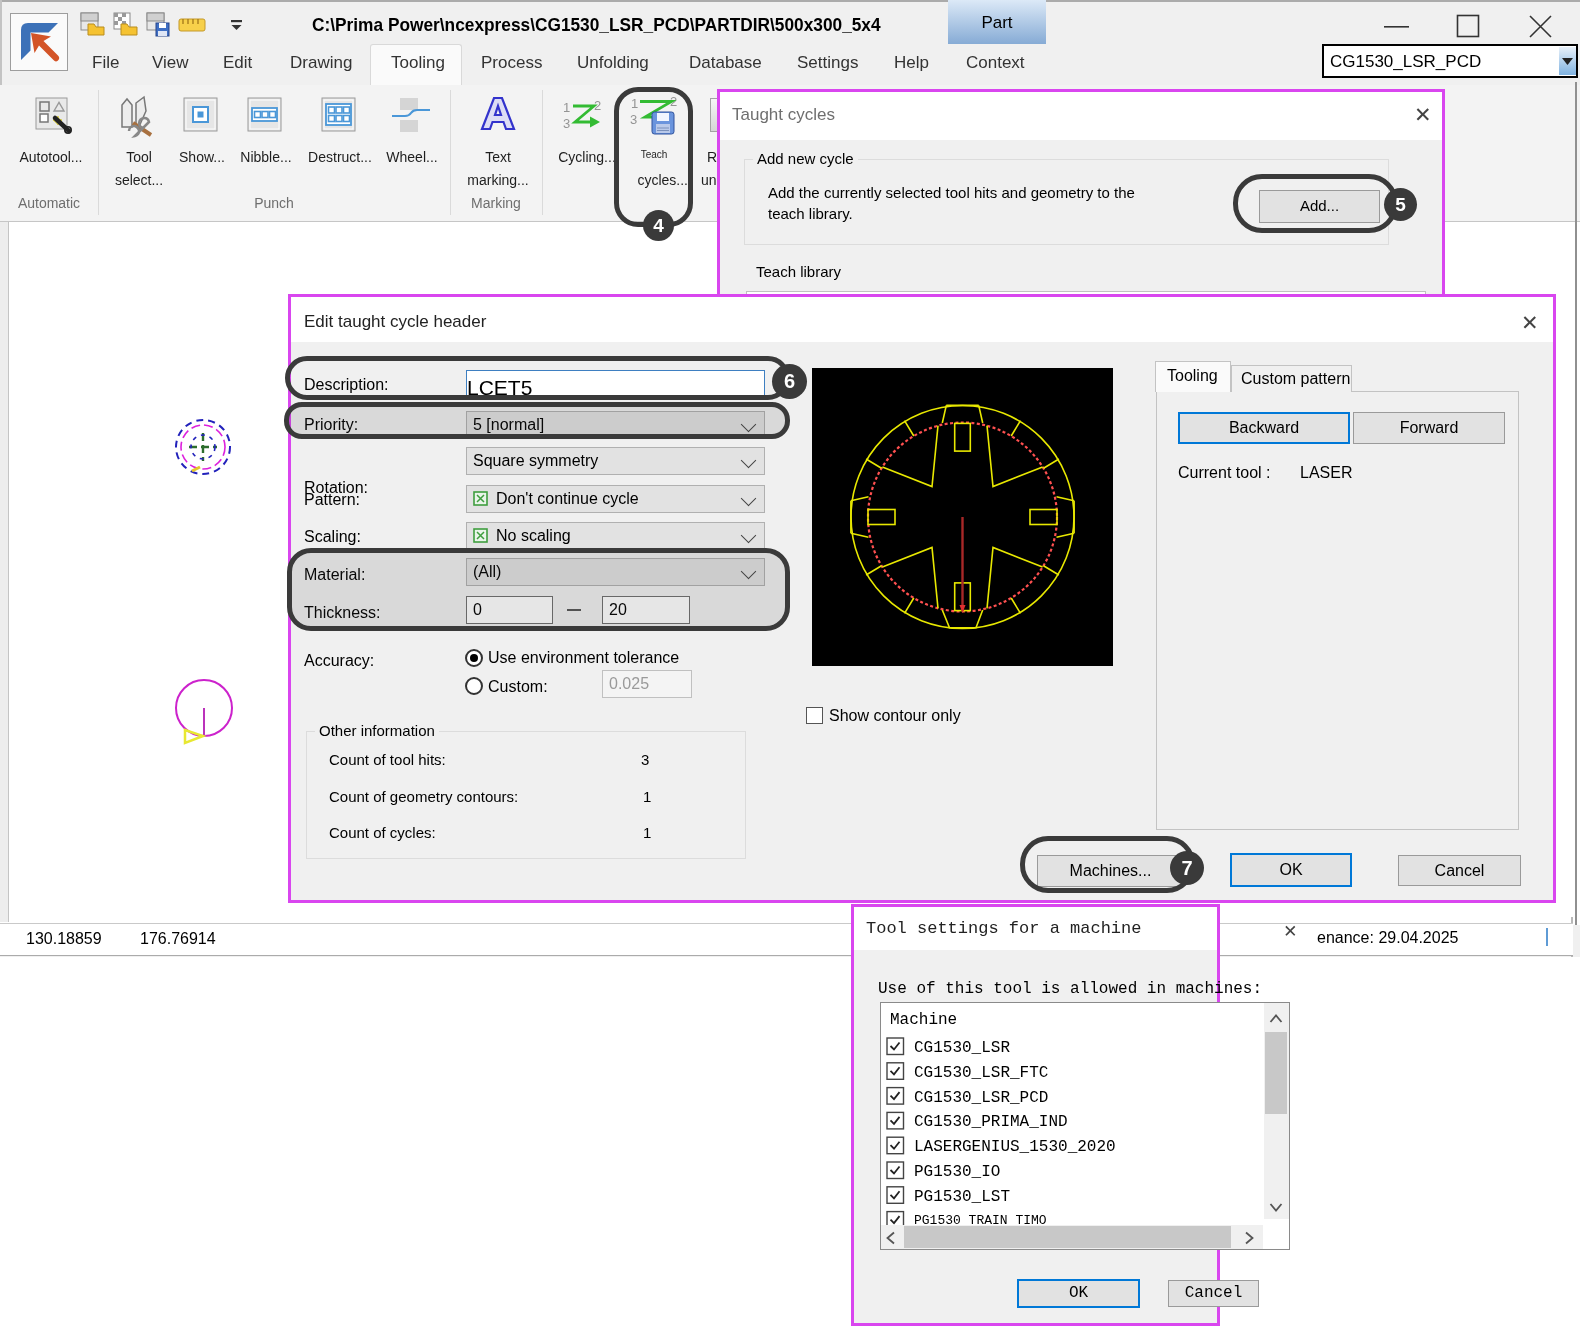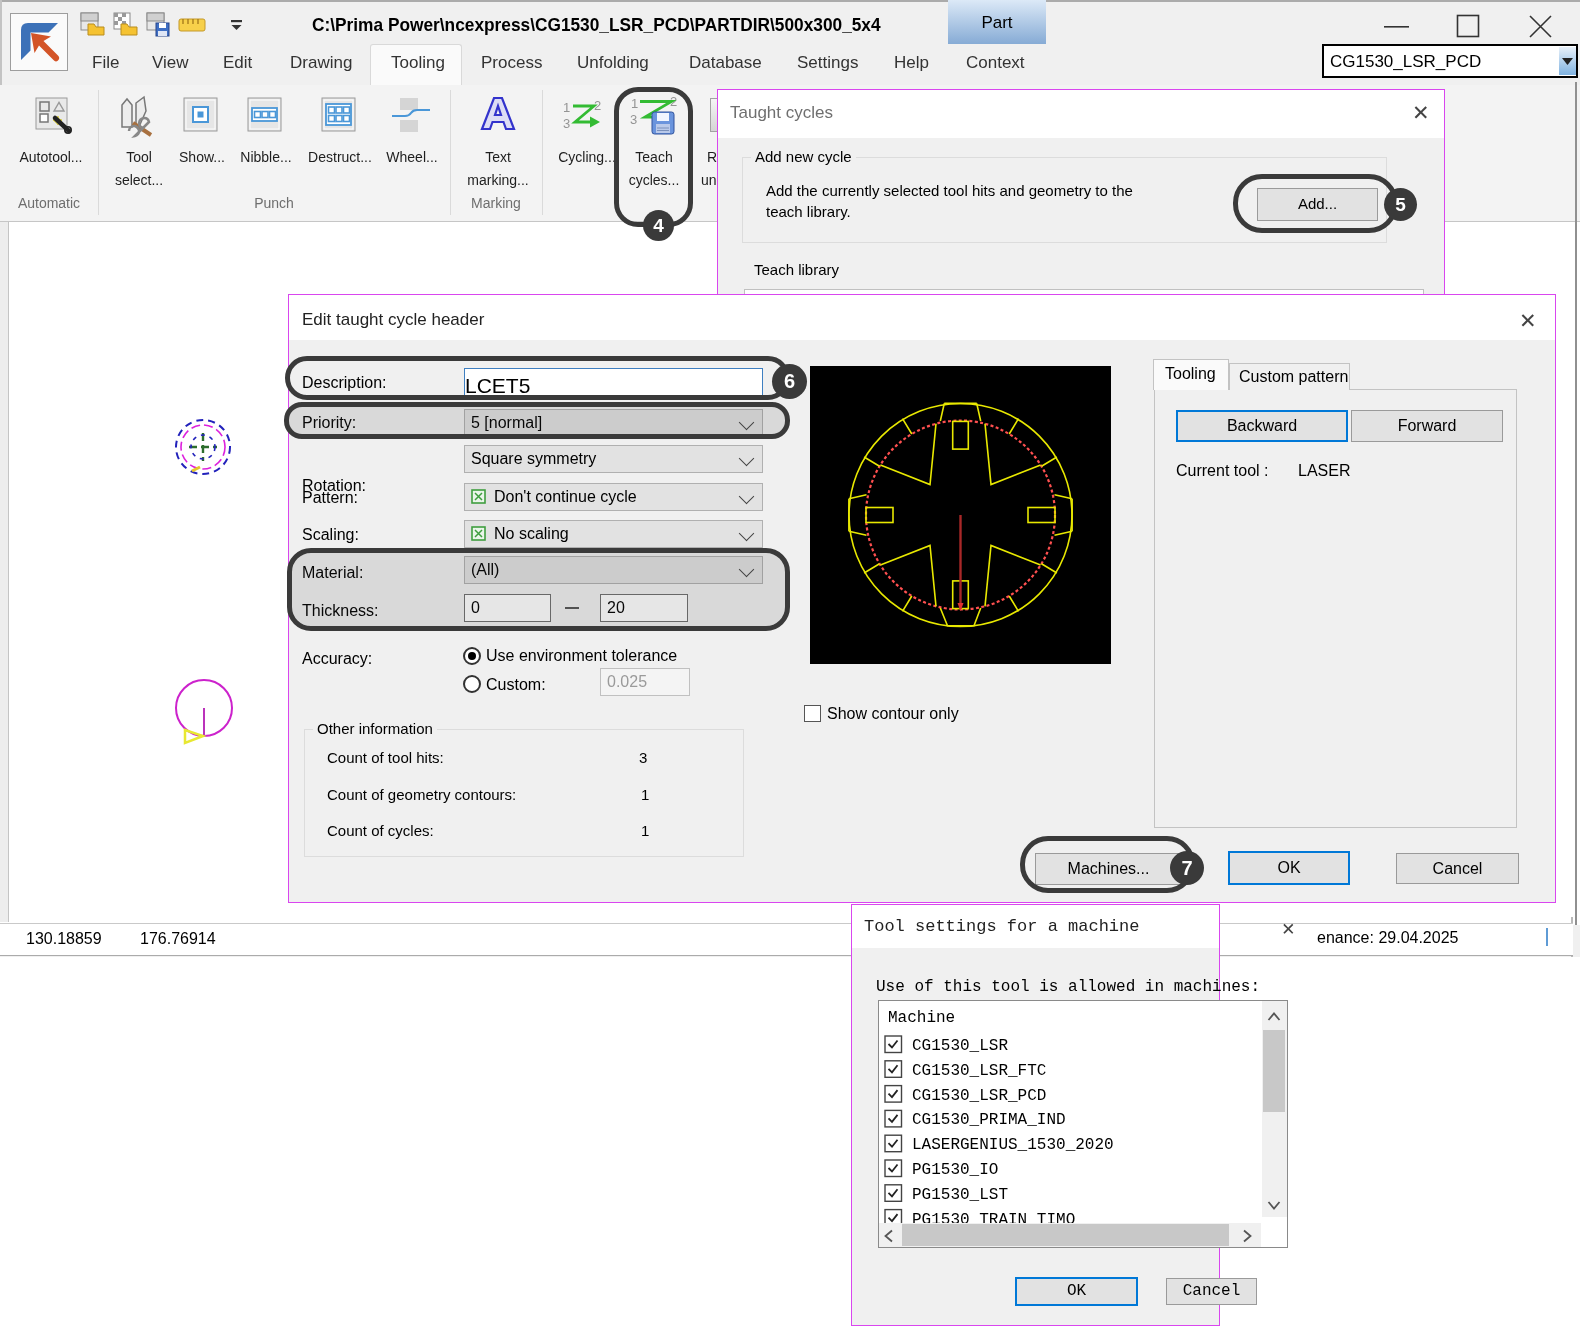--- a/index.html
+++ b/index.html
@@ -7,21 +7,21 @@
   .abs { position:absolute; }
   .txt { position:absolute; white-space:nowrap; color:#000; }
   .btn { position:absolute; background:#e2e2e2; border:1px solid #9a9a9a; text-align:center; color:#000; }
   .btn-def { border:2px solid #0078d7; }
   .combo { position:absolute; background:#e2e2e2; border:1px solid #b0b0b0; color:#000; }
   .chev { position:absolute; width:11px; height:11px; border-right:1.6px solid #444; border-bottom:1.6px solid #444; transform:rotate(45deg); }
   .gbox { position:absolute; border:1px solid #dcdcdc; }
   .glabel { position:absolute; background:#f0f0f0; padding:0 4px; color:#000; }
   .hl { position:absolute; border:5px solid #3a3a3a; border-radius:24px; }
   .badge { position:absolute; background:#3a3a3a; border-radius:50%; color:#fff; font-weight:bold; text-align:center; }
-  .dlg { position:absolute; background:#f0f0f0; border:1px solid #d946ef; }
+  .dlg { position:absolute; background:#f0f0f0; border:3px solid #d946ef; }
   .dlgtitle { position:absolute; left:0; top:0; right:0; background:#fff; }
   .xbtn { position:absolute; font-size:21px; color:#444; font-weight:normal; }
   .cb { position:absolute; width:17px; height:17px; background:#fff; border:1px solid #555; }
 </style>
 </head>
 <body>
 
 <div class="abs" id="mainwin" style="left:0;top:0;width:1580px;height:957px;background:#f0f0f0;"></div>
 
 <div class="abs" style="left:0;top:0;width:1580px;height:2px;background:#ababab;"></div>
@@ -100,22 +100,22 @@
 <div class="txt" style="left:0px;top:149px;width:102px;text-align:center;font-size:14px;color:#1e1e1e;">Autotool...</div>
 <div class="txt" style="left:108px;top:149px;width:62px;text-align:center;font-size:14px;color:#1e1e1e;">Tool</div>
 <div class="txt" style="left:108px;top:172px;width:62px;text-align:center;font-size:14px;color:#1e1e1e;">select...</div>
 <div class="txt" style="left:170px;top:149px;width:64px;text-align:center;font-size:14px;color:#1e1e1e;">Show...</div>
 <div class="txt" style="left:234px;top:149px;width:64px;text-align:center;font-size:14px;color:#1e1e1e;">Nibble...</div>
 <div class="txt" style="left:300px;top:149px;width:80px;text-align:center;font-size:14px;color:#1e1e1e;">Destruct...</div>
 <div class="txt" style="left:380px;top:149px;width:64px;text-align:center;font-size:14px;color:#1e1e1e;">Wheel...</div>
 <div class="txt" style="left:466px;top:149px;width:64px;text-align:center;font-size:14px;color:#1e1e1e;">Text</div>
 <div class="txt" style="left:458px;top:172px;width:80px;text-align:center;font-size:14px;color:#1e1e1e;">marking...</div>
 <div class="txt" style="left:553px;top:149px;width:68px;text-align:center;font-size:14px;color:#1e1e1e;">Cycling...</div>
-<div class="txt" style="left:620px;top:149px;width:68px;text-align:center;font-size:14px;color:#1e1e1e;">Teach</div>
-<div class="txt" style="left:620px;top:172px;width:68px;text-align:center;font-size:14px;color:#1e1e1e;">cycles...</div>
+<div class="txt" style="left:620px;top:149px;width:68px;text-align:center;font-size:10px;color:#1e1e1e;">Teach</div>
+<div class="txt" style="left:620px;top:172px;width:68px;text-align:right;font-size:14px;color:#1e1e1e;">cycles...</div>
 <div class="txt" style="left:707px;top:149px;width:20px;font-size:14px;color:#1e1e1e;">R</div>
 <div class="txt" style="left:701px;top:172px;width:24px;font-size:14px;color:#1e1e1e;">unlo</div>
 <div class="abs" style="left:710px;top:98px;width:8px;height:34px;background:linear-gradient(#f6f6f6,#d5d5d5);border:1px solid #a2a2a2;border-right:none;"></div>
 
 <svg class="abs" style="left:0px;top:85px;" width="720" height="60" viewBox="0 0 720 60">
 
   <g transform="translate(36,13)">
     <rect x="0" y="0" width="31" height="31" fill="#e9e9e9" stroke="#9a9a9a"></rect>
     <rect x="4" y="4" width="9" height="9" fill="none" stroke="#777" stroke-width="1.5"></rect>
     <path d="M18 13 L23 4.5 L28 13 Z" fill="none" stroke="#999" stroke-width="1.4"></path>
@@ -382,21 +382,21 @@
         <use href="#chk"></use>
       </g>
   </svg>
   <div class="txt" style="left:60px;top:132px;font-size:16px;">CG1530_LSR</div>
   <div class="txt" style="left:60px;top:157px;font-size:16px;">CG1530_LSR_FTC</div>
   <div class="txt" style="left:60px;top:182px;font-size:16px;">CG1530_LSR_PCD</div>
   <div class="txt" style="left:60px;top:206px;font-size:16px;">CG1530_PRIMA_IND</div>
   <div class="txt" style="left:60px;top:231px;font-size:16px;">LASERGENIUS_1530_2020</div>
   <div class="txt" style="left:60px;top:256px;font-size:16px;">PG1530_IO</div>
   <div class="txt" style="left:60px;top:281px;font-size:16px;">PG1530_LST</div>
-  <div class="txt" style="left:60px;top:306px;font-size:16px;">PG1530_TRAIN_TIMO</div>
+  <div class="txt" style="left:60px;top:306px;font-size:13px;">PG1530_TRAIN_TIMO</div>
 
   <div class="abs" style="left:410px;top:96px;width:25px;height:216px;background:#f0f0f0;"></div>
   <svg class="abs" style="left:415px;top:106px;" width="14" height="11" viewBox="0 0 14 11">
       <path d="M1.5 9 L7 2.5 L12.5 9" fill="none" stroke="#555" stroke-width="1.8"></path>
     </svg>
   <div class="abs" style="left:411px;top:125px;width:22px;height:82px;background:#c8c8c8;"></div>
   <svg class="abs" style="left:415px;top:295px;" width="14" height="11" viewBox="0 0 14 11">
       <path d="M1.5 2 L7 8.5 L12.5 2" fill="none" stroke="#555" stroke-width="1.8"></path>
     </svg>
 

